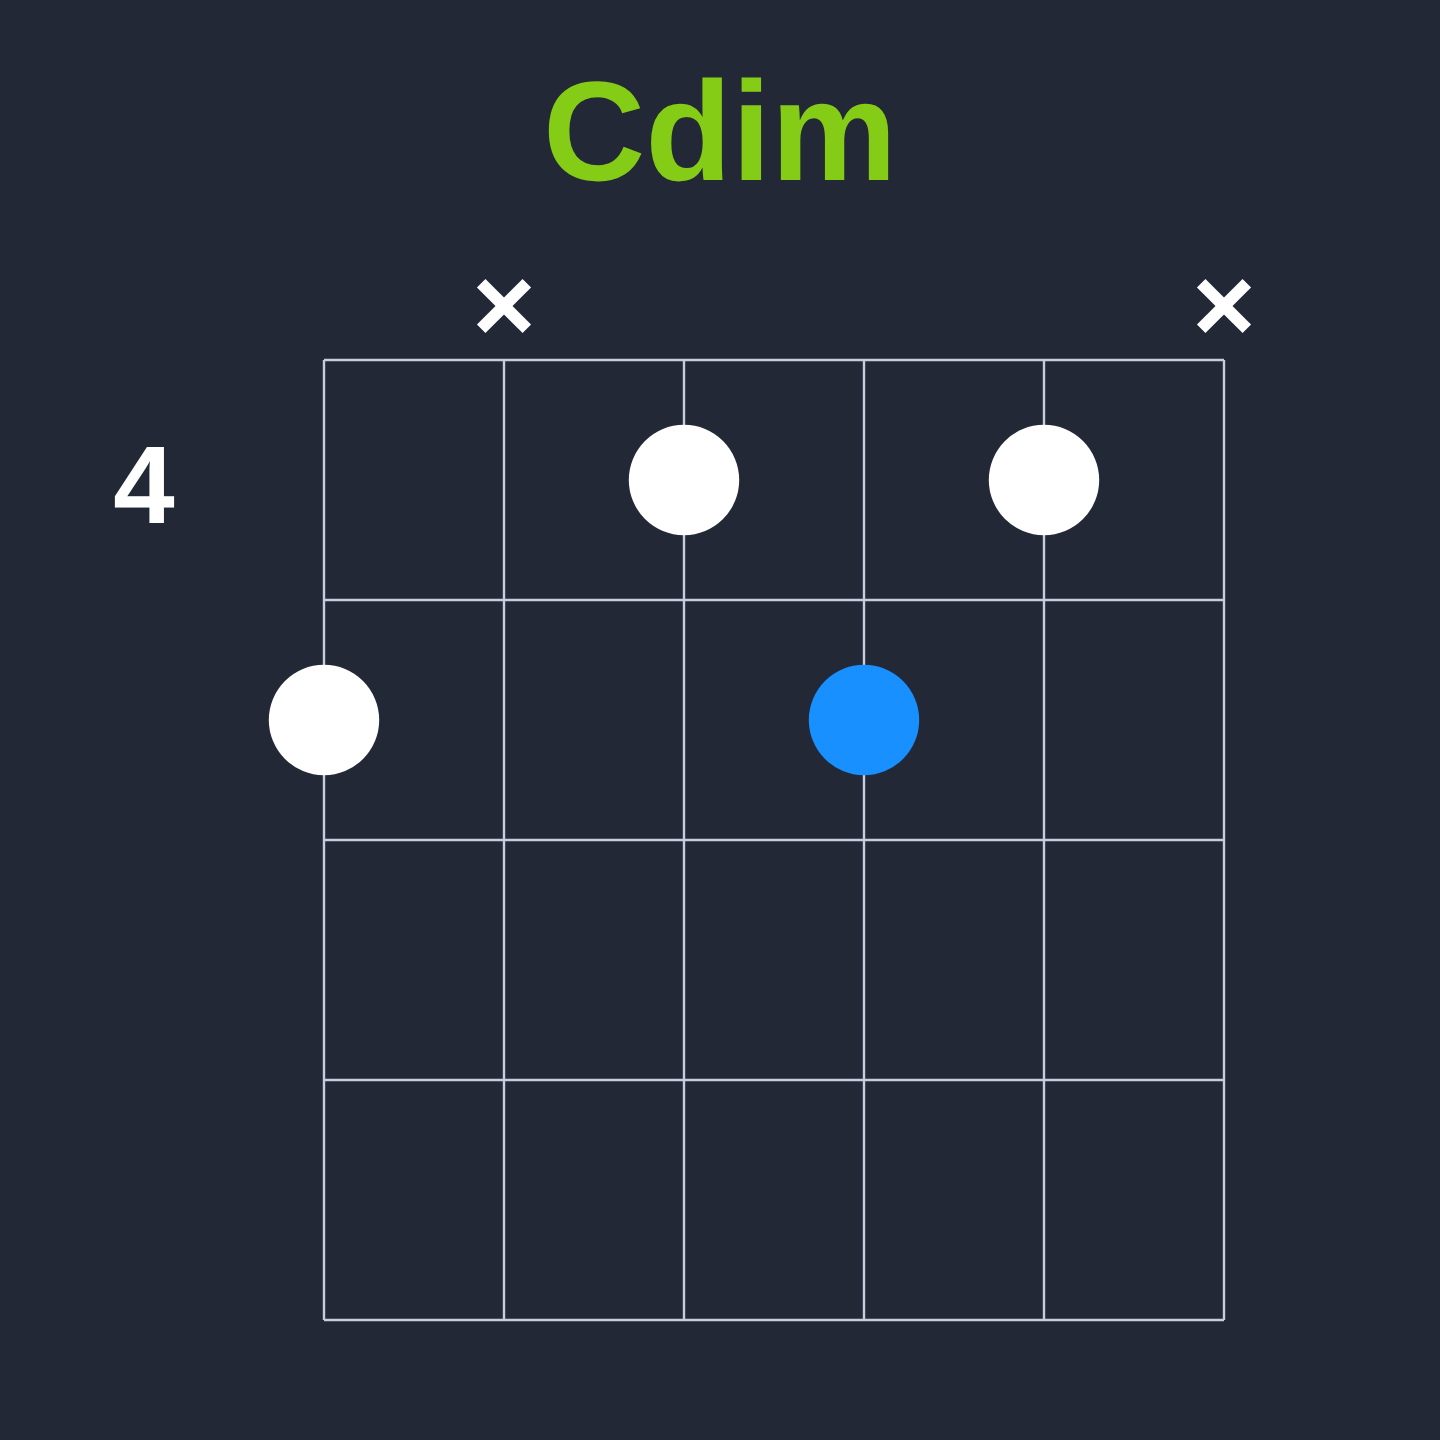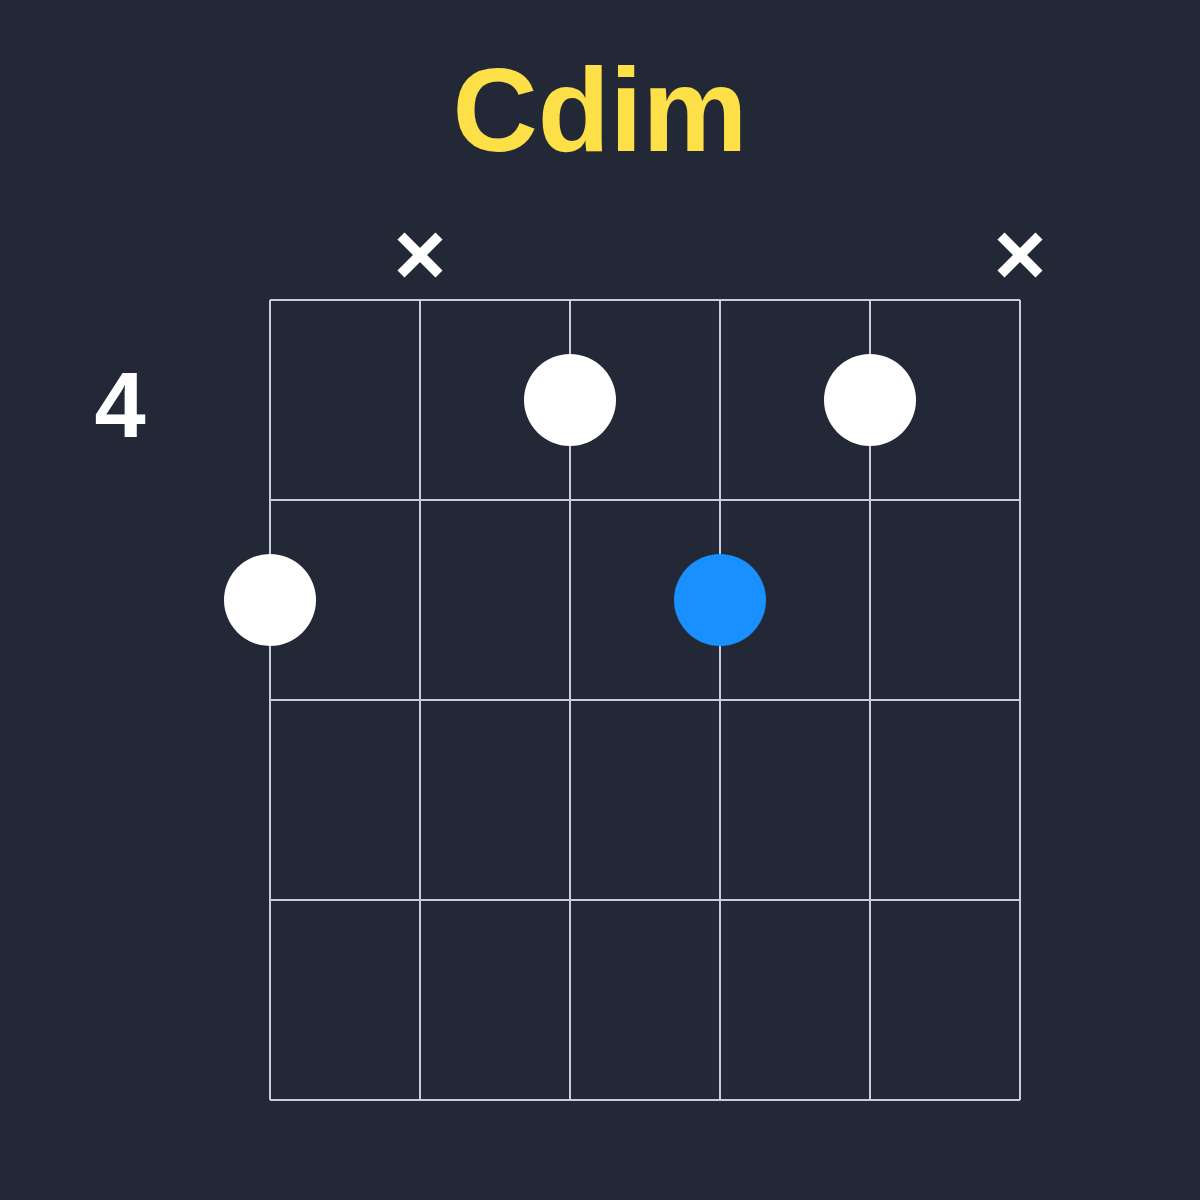--- a/index.html
+++ b/index.html
@@ -1,17 +1,17 @@
 <!DOCTYPE html>
 <html><head>
 <meta charset="utf-8">
 <style>
   html, body { margin:0; padding:0; }
   body { width:1200px; height:1200px; background:#232836; position:relative; overflow:hidden; font-family:"Liberation Sans", sans-serif; }
-  .title { position:absolute; left:0; top:50px; width:1200px; text-align:center; color:#fde047; font-weight:bold; font-size:118px; line-height:120px; }
+  .title { position:absolute; left:0; top:50px; width:1200px; text-align:center; color:#84cc16; font-weight:bold; font-size:118px; line-height:120px; }
   .fret-num { position:absolute; left:80px; top:355px; width:80px; text-align:center; color:#fff; font-weight:bold; font-size:92px; line-height:100px; }
   svg { position:absolute; left:0; top:0; }
 </style>
 </head>
 <body>
 
 <div class="title">Cdim</div>
 <div class="fret-num">4</div>
 
 <svg id="diagram" width="1200" height="1200">

